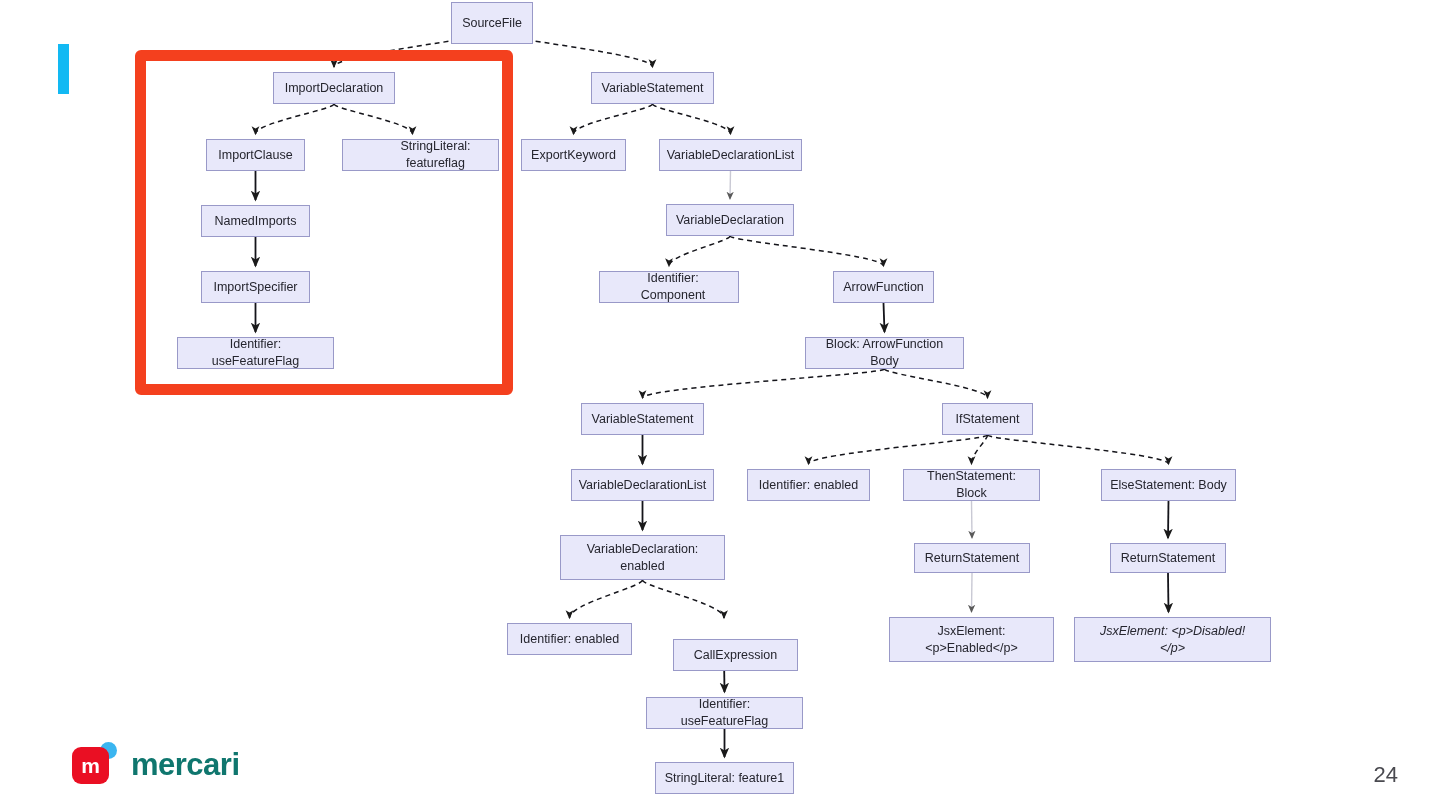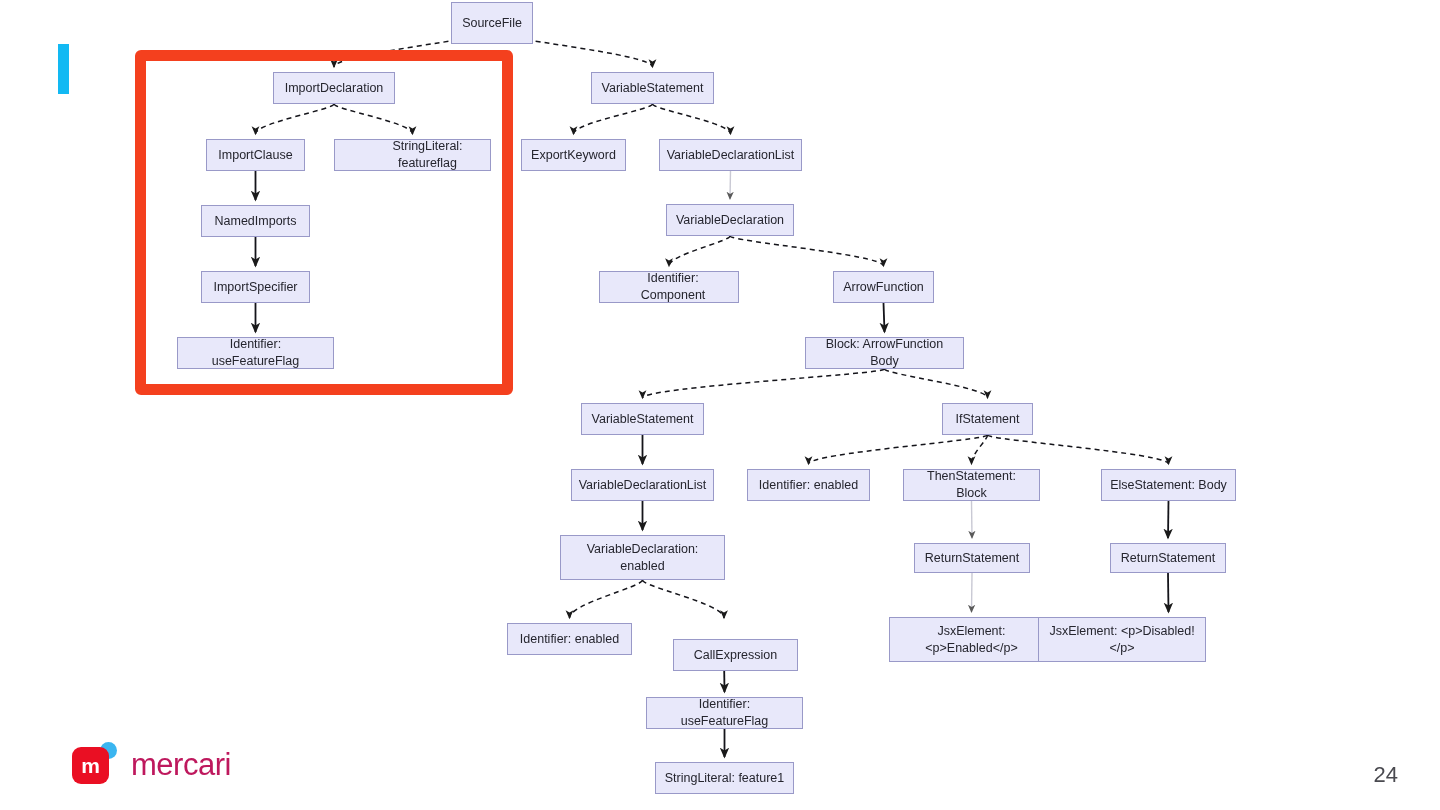--- a/index.html
+++ b/index.html
@@ -91,22 +91,22 @@
     position: absolute;
     right: 1px;
     top: 0px;
     width: 17px;
     height: 17px;
     border-radius: 50%;
     background: #3ab5f0;
   }
   #brand-name {
     font-size: 31px;
-    font-weight: 400;
-    color: #be185d;
+    font-weight: 700;
+    color: #0f766e;
     letter-spacing: -0.5px;
   }
 
   
   #highlight-box {
     position: absolute;
     left: 135px;
     top: 50px;
     width: 378px;
     height: 345px;
@@ -194,21 +194,21 @@
         <path d="M1168,573 L1168.5,612" fill="none" stroke="#14141a" stroke-width="1.8" marker-end="url(#ah-dark)"></path>
         <path d="M724,655 L724.5,692" fill="none" stroke="#14141a" stroke-width="1.8" marker-end="url(#ah-dark)"></path>
         <path d="M724.5,729 L724.5,757" fill="none" stroke="#14141a" stroke-width="1.8" marker-end="url(#ah-dark)"></path>
       </g>
   </svg>
   <div id="nodes-group">
       <div class="ast-node" style="left: 451px; top: 2px; width: 82px; height: 42px;">SourceFile</div>
       <div class="ast-node" style="left: 273px; top: 72px; width: 122px; height: 32px;">ImportDeclaration</div>
       <div class="ast-node" style="left: 591px; top: 72px; width: 123px; height: 32px;">VariableStatement</div>
       <div class="ast-node" style="left: 206px; top: 139px; width: 99px; height: 32px;">ImportClause</div>
-      <div class="ast-node" style="left: 334px; top: 139px; width: 157px; height: 32px; padding-left: 38px;">StringLiteral: featureflag</div>
+      <div class="ast-node" style="left: 342px; top: 139px; width: 157px; height: 32px; padding-left: 38px;">StringLiteral: featureflag</div>
       <div class="ast-node" style="left: 521px; top: 139px; width: 105px; height: 32px;">ExportKeyword</div>
       <div class="ast-node" style="left: 659px; top: 139px; width: 143px; height: 32px;">VariableDeclarationList</div>
       <div class="ast-node" style="left: 201px; top: 205px; width: 109px; height: 32px;">NamedImports</div>
       <div class="ast-node" style="left: 666px; top: 204px; width: 128px; height: 32px;">VariableDeclaration</div>
       <div class="ast-node" style="left: 201px; top: 271px; width: 109px; height: 32px;">ImportSpecifier</div>
       <div class="ast-node" style="left: 599px; top: 271px; width: 140px; height: 32px; padding-left: 16px;">Identifier: Component</div>
       <div class="ast-node" style="left: 833px; top: 271px; width: 101px; height: 32px;">ArrowFunction</div>
       <div class="ast-node" style="left: 177px; top: 337px; width: 157px; height: 32px;">Identifier: useFeatureFlag</div>
       <div class="ast-node" style="left: 805px; top: 337px; width: 159px; height: 32px;">Block: ArrowFunction Body</div>
       <div class="ast-node" style="left: 581px; top: 403px; width: 123px; height: 32px;">VariableStatement</div>
@@ -218,21 +218,21 @@
       <div class="ast-node" style="left: 903px; top: 469px; width: 137px; height: 32px;">ThenStatement: Block</div>
       <div class="ast-node" style="left: 1101px; top: 469px; width: 135px; height: 32px;">ElseStatement: Body</div>
       <div class="ast-node" style="left: 560px; top: 535px; width: 165px; height: 45px;">VariableDeclaration:
 enabled</div>
       <div class="ast-node" style="left: 914px; top: 543px; width: 116px; height: 30px;">ReturnStatement</div>
       <div class="ast-node" style="left: 1110px; top: 543px; width: 116px; height: 30px;">ReturnStatement</div>
       <div class="ast-node" style="left: 507px; top: 623px; width: 125px; height: 32px;">Identifier: enabled</div>
       <div class="ast-node" style="left: 673px; top: 623px; width: 125px; height: 32px; margin-top: 16px;">CallExpression</div>
       <div class="ast-node" style="left: 889px; top: 617px; width: 165px; height: 45px;">JsxElement:
 &lt;p&gt;Enabled&lt;/p&gt;</div>
-      <div class="ast-node" style="left: 1038px; top: 617px; width: 168px; height: 45px;">JsxElement: &lt;p&gt;Disabled!
+      <div class="ast-node" style="left: 1074px; top: 617px; width: 197px; height: 45px; font-style: italic;">JsxElement: &lt;p&gt;Disabled!
 &lt;/p&gt;</div>
       <div class="ast-node" style="left: 646px; top: 697px; width: 157px; height: 32px;">Identifier: useFeatureFlag</div>
       <div class="ast-node" style="left: 655px; top: 762px; width: 139px; height: 32px;">StringLiteral: feature1</div>
     </div>
 </div>
 
 <div id="highlight-box"></div>
 
 <div id="slide-title-wrap">
   <div id="title-accent-bar"></div>

